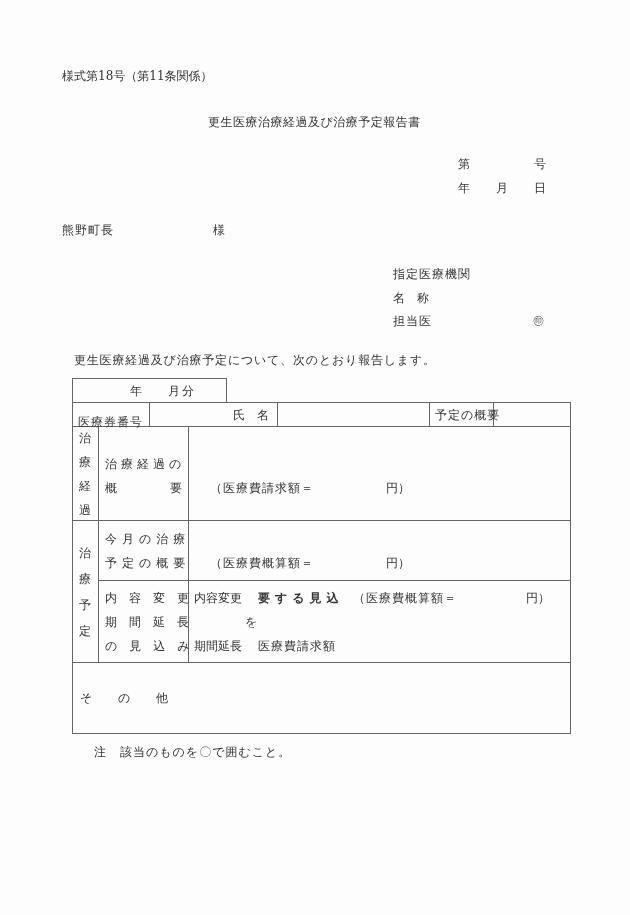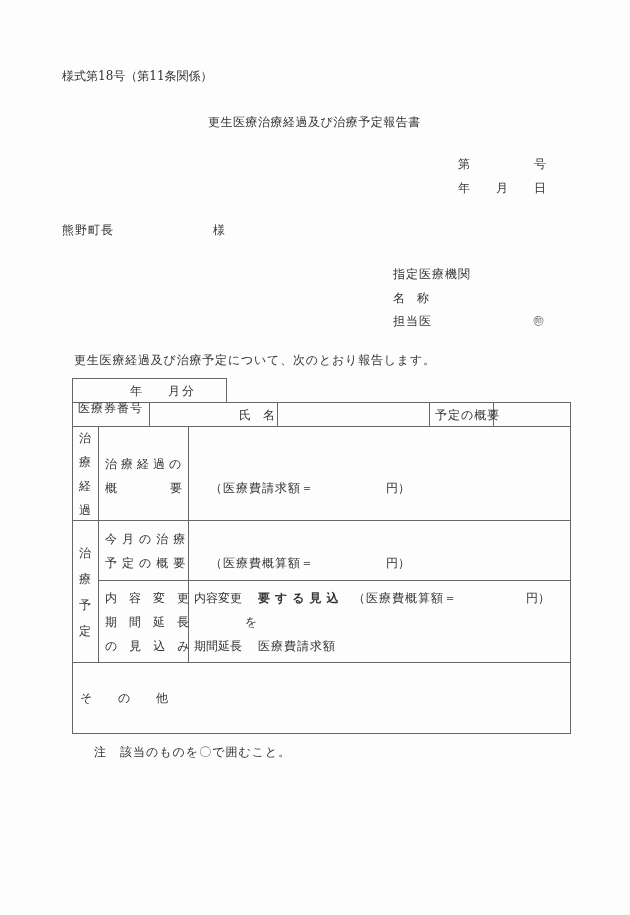--- a/index.html
+++ b/index.html
@@ -64,23 +64,23 @@
   <div class="line h" style="left:98px; top:580px; width:473px;"></div>
 
   <div class="line h" style="left:72px; top:662px; width:499px;"></div>
 
   <div class="line h" style="left:72px; top:733px; width:499px;"></div>
 </div>
 
 <div class="abs" style="left:130px; top:385px;">年</div>
 <div class="abs" style="left:168px; top:385px; letter-spacing:2px;">月分</div>
 
-<div class="abs" style="left:78px; top:402px; letter-spacing:1px;text-align:center;">医療券番号</div>
+<div class="abs" style="left:78px; top:416px; letter-spacing:1px;text-align:center;">医療券番号</div>
 <div class="abs" style="left:151px; top:404px; width:74px; height:20px;"></div>
-<div class="abs" style="left:239px; top:409px;text-align:center;">氏　名</div>
+<div class="abs" style="left:233px; top:409px;text-align:center;">氏　名</div>
 <div class="abs" style="left:279px; top:404px; width:148px; height:20px;"></div>
 <div class="abs" style="left:435px; top:409px; letter-spacing:1px;">予定の概要</div>
 <div class="abs" style="left:495px; top:404px; width:73px; height:20px;"></div>
 
 <div class="vert" style="left:78px; top:426px;">
   <div>治</div>
   <div>療</div>
   <div>経</div>
   <div>過</div>
 </div>

